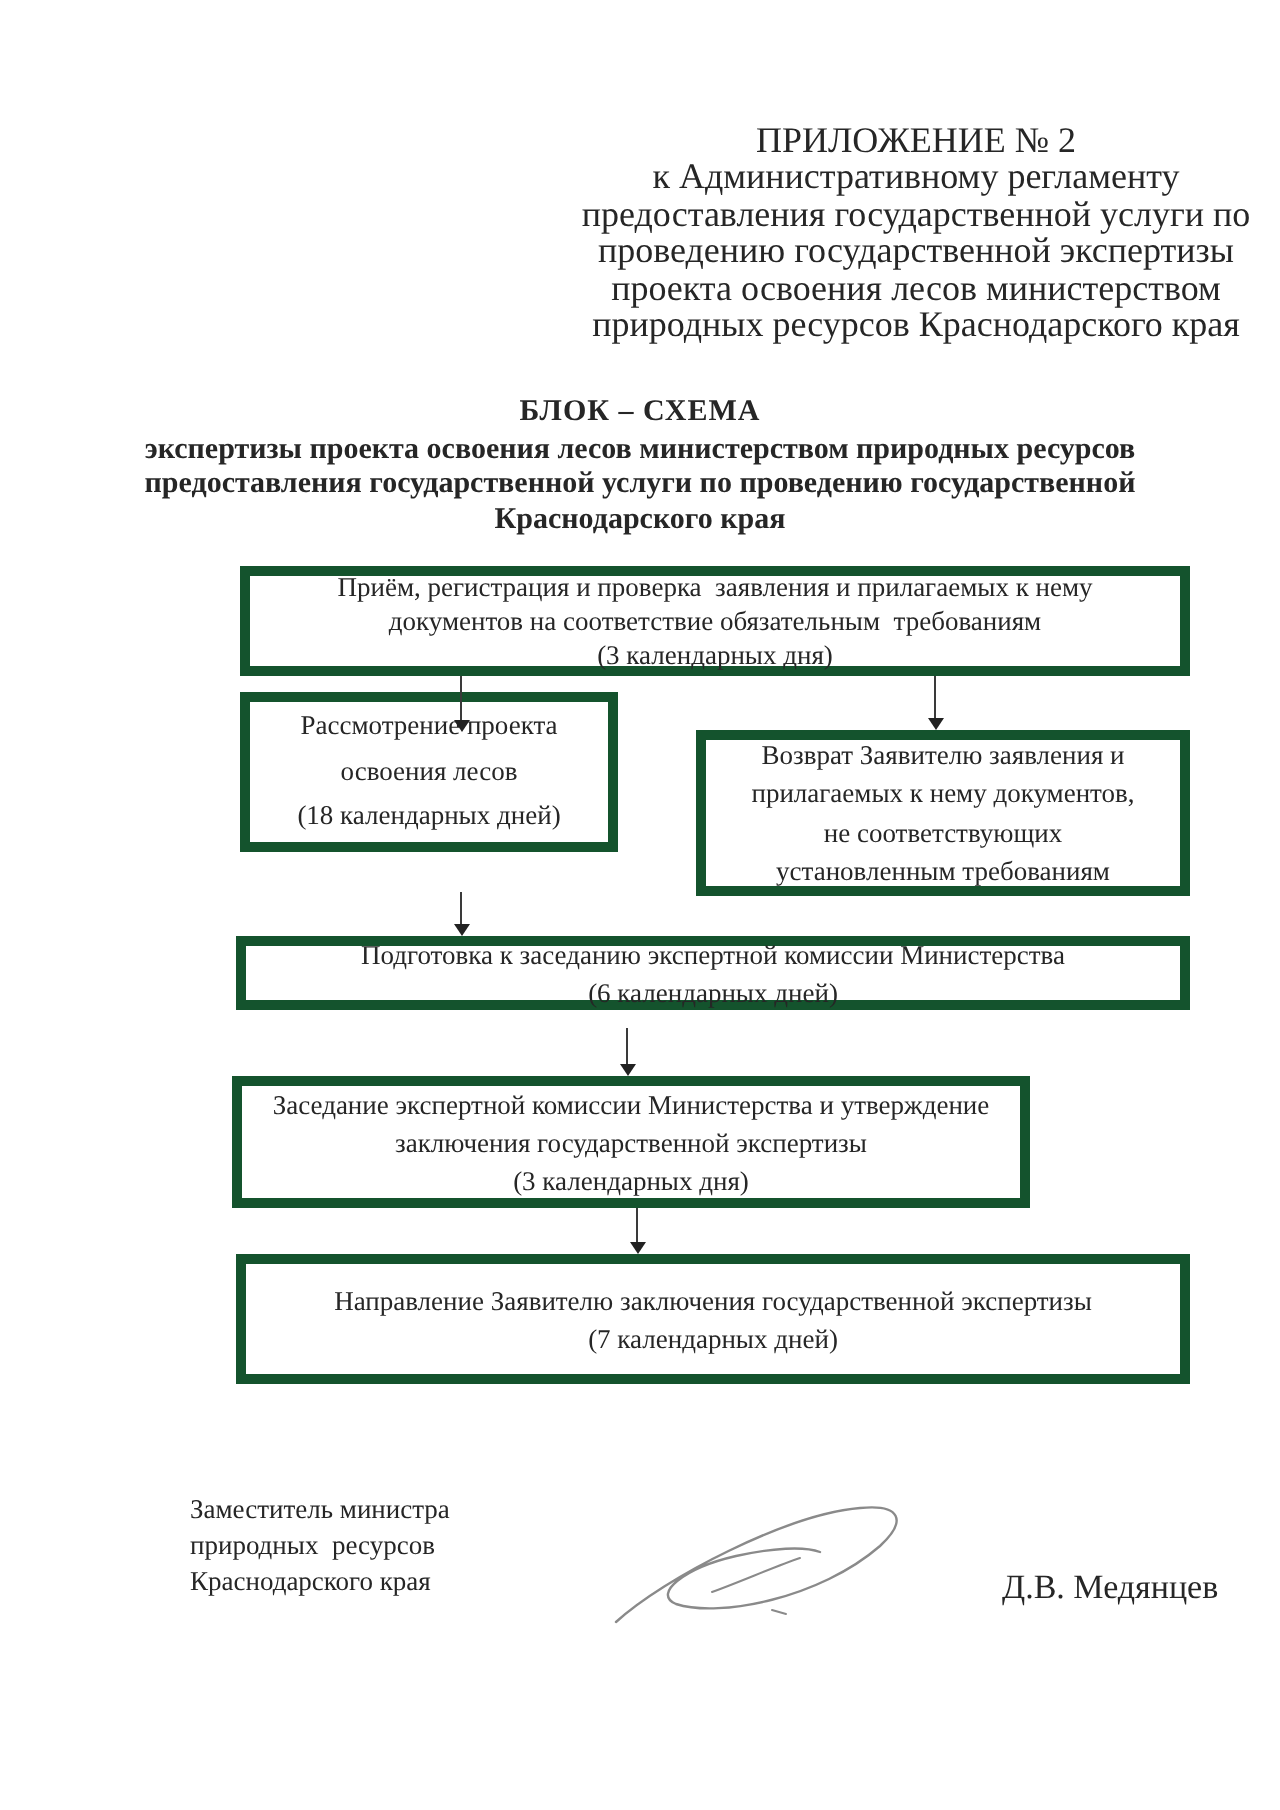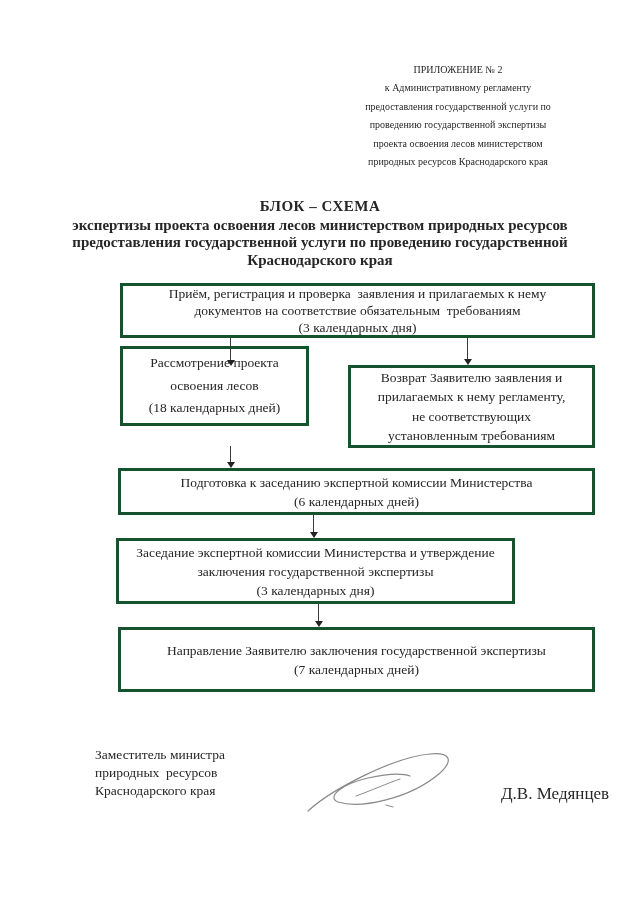--- a/index.html
+++ b/index.html
@@ -4,38 +4,38 @@
 <style>
   html,body{margin:0;padding:0;background:#ffffff;}
   .page{
     position:relative;width:640px;height:905px;background:#ffffff;
     font-family:"Liberation Serif", serif;color:#262626;overflow:hidden;
   }
   .line{white-space:pre-wrap;}
   
   .header{
     position:absolute;left:283px;top:61px;width:350px;
-    text-align:center;font-size:10px;line-height:18.4px;
+    text-align:center;font-size:18px;line-height:18.4px;
   }
   
   .doc-title{
     position:absolute;left:40px;top:198px;width:560px;
     text-align:center;font-weight:bold;font-size:15px;line-height:17.2px;
   }
   .doc-title .t-head{margin-bottom:2px;letter-spacing:0.5px;}
   
   .fbox{
-    position:absolute;border:3px solid #14532d;box-sizing:border-box;
+    position:absolute;border:5px solid #14532d;box-sizing:border-box;
     display:flex;flex-direction:column;justify-content:center;
     text-align:center;font-size:13.5px;background:#ffffff;
   }
   #box-intake  {left:120px;top:283px;width:475px;height:55px;line-height:17px;}
   #box-review  {left:120px;top:346px;width:189px;height:80px;line-height:22.5px;}
   #box-return  {left:348px;top:365px;width:247px;height:83px;line-height:19.5px;}
-  #box-prepare {left:118px;top:468px;width:477px;height:47px;line-height:19px;}
+  #box-prepare {left:118px;top:468px;width:477px;height:37px;line-height:19px;}
   #box-session {left:116px;top:538px;width:399px;height:66px;line-height:19px;}
   #box-send    {left:118px;top:627px;width:477px;height:65px;line-height:19px;}
   
   .arrow{position:absolute;width:1px;background:#3a3a3a;}
   .arrow::after{
     content:"";position:absolute;left:-3.5px;bottom:-6px;
     border:4px solid transparent;border-bottom:none;border-top:6px solid #222222;
   }
   #arr-1{left:230px;top:338px;height:22px;}
   #arr-2{left:467px;top:338px;height:21px;}
@@ -75,21 +75,21 @@
   </div>
 
   <div class="fbox" id="box-review">
     <div class="line">Рассмотрение проекта</div>
     <div class="line">освоения лесов</div>
     <div class="line">(18 календарных дней)</div>
   </div>
 
   <div class="fbox" id="box-return">
     <div class="line">Возврат Заявителю заявления и</div>
-    <div class="line">прилагаемых к нему регламенту,</div>
+    <div class="line">прилагаемых к нему документов,</div>
     <div class="line">не соответствующих</div>
     <div class="line">установленным требованиям</div>
   </div>
 
   <div class="fbox" id="box-prepare">
     <div class="line">Подготовка к заседанию экспертной комиссии Министерства</div>
     <div class="line">(6 календарных дней)</div>
   </div>
 
   <div class="fbox" id="box-session">

